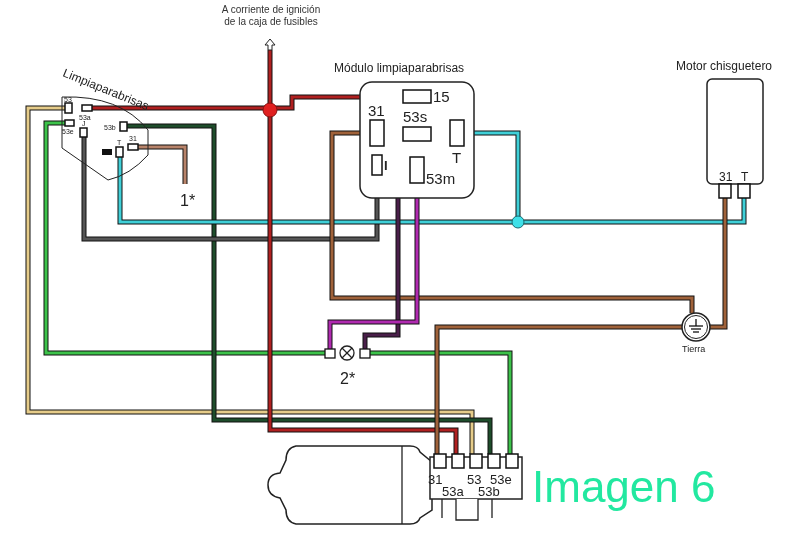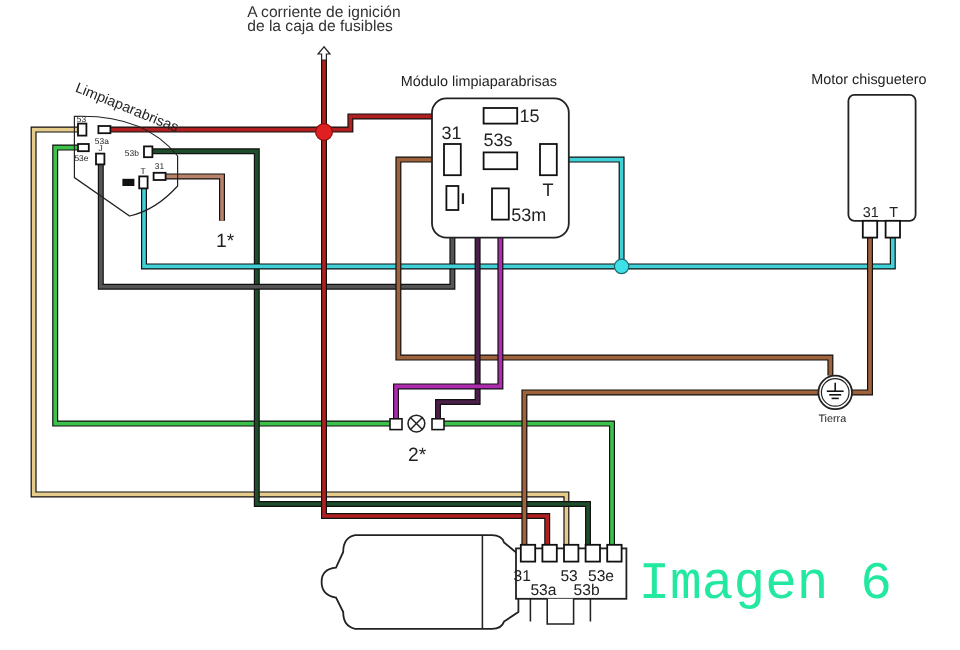--- a/index.html
+++ b/index.html
@@ -1,20 +1,20 @@
 <!DOCTYPE html>
 <html><head>
   <meta charset="utf-8">
   <style>
     html, body { margin: 0; padding: 0; background: #ffffff; }
     body { width: 800px; height: 542px; overflow: hidden; position: relative; font-family: "Liberation Sans", sans-serif; }
     svg { position: absolute; left: 0; top: 0; }
     .lbl { font-family: "Liberation Sans", sans-serif; fill: #222; }
-    .big-caption { position: absolute; left: 532px; top: 462px; font-family: Liberation Mono, monospace; font-size: 44px; color: #22e8a0; }
-    .note { position: absolute; font-size: 13px; line-height: 12px; color: #333; }
+    .big-caption { position: absolute; left: 532px; top: 462px; font-family: Liberation Sans, sans-serif; font-size: 44px; color: #22e8a0; }
+    .note { position: absolute; text-align: center; font-size: 10px; line-height: 12px; color: #333; }
   </style>
 </head>
 <body>
 
 <svg width="800" height="542" viewBox="0 0 800 542">
   <defs>
     <marker id="none"></marker>
   </defs>
 
   <g id="wires">

